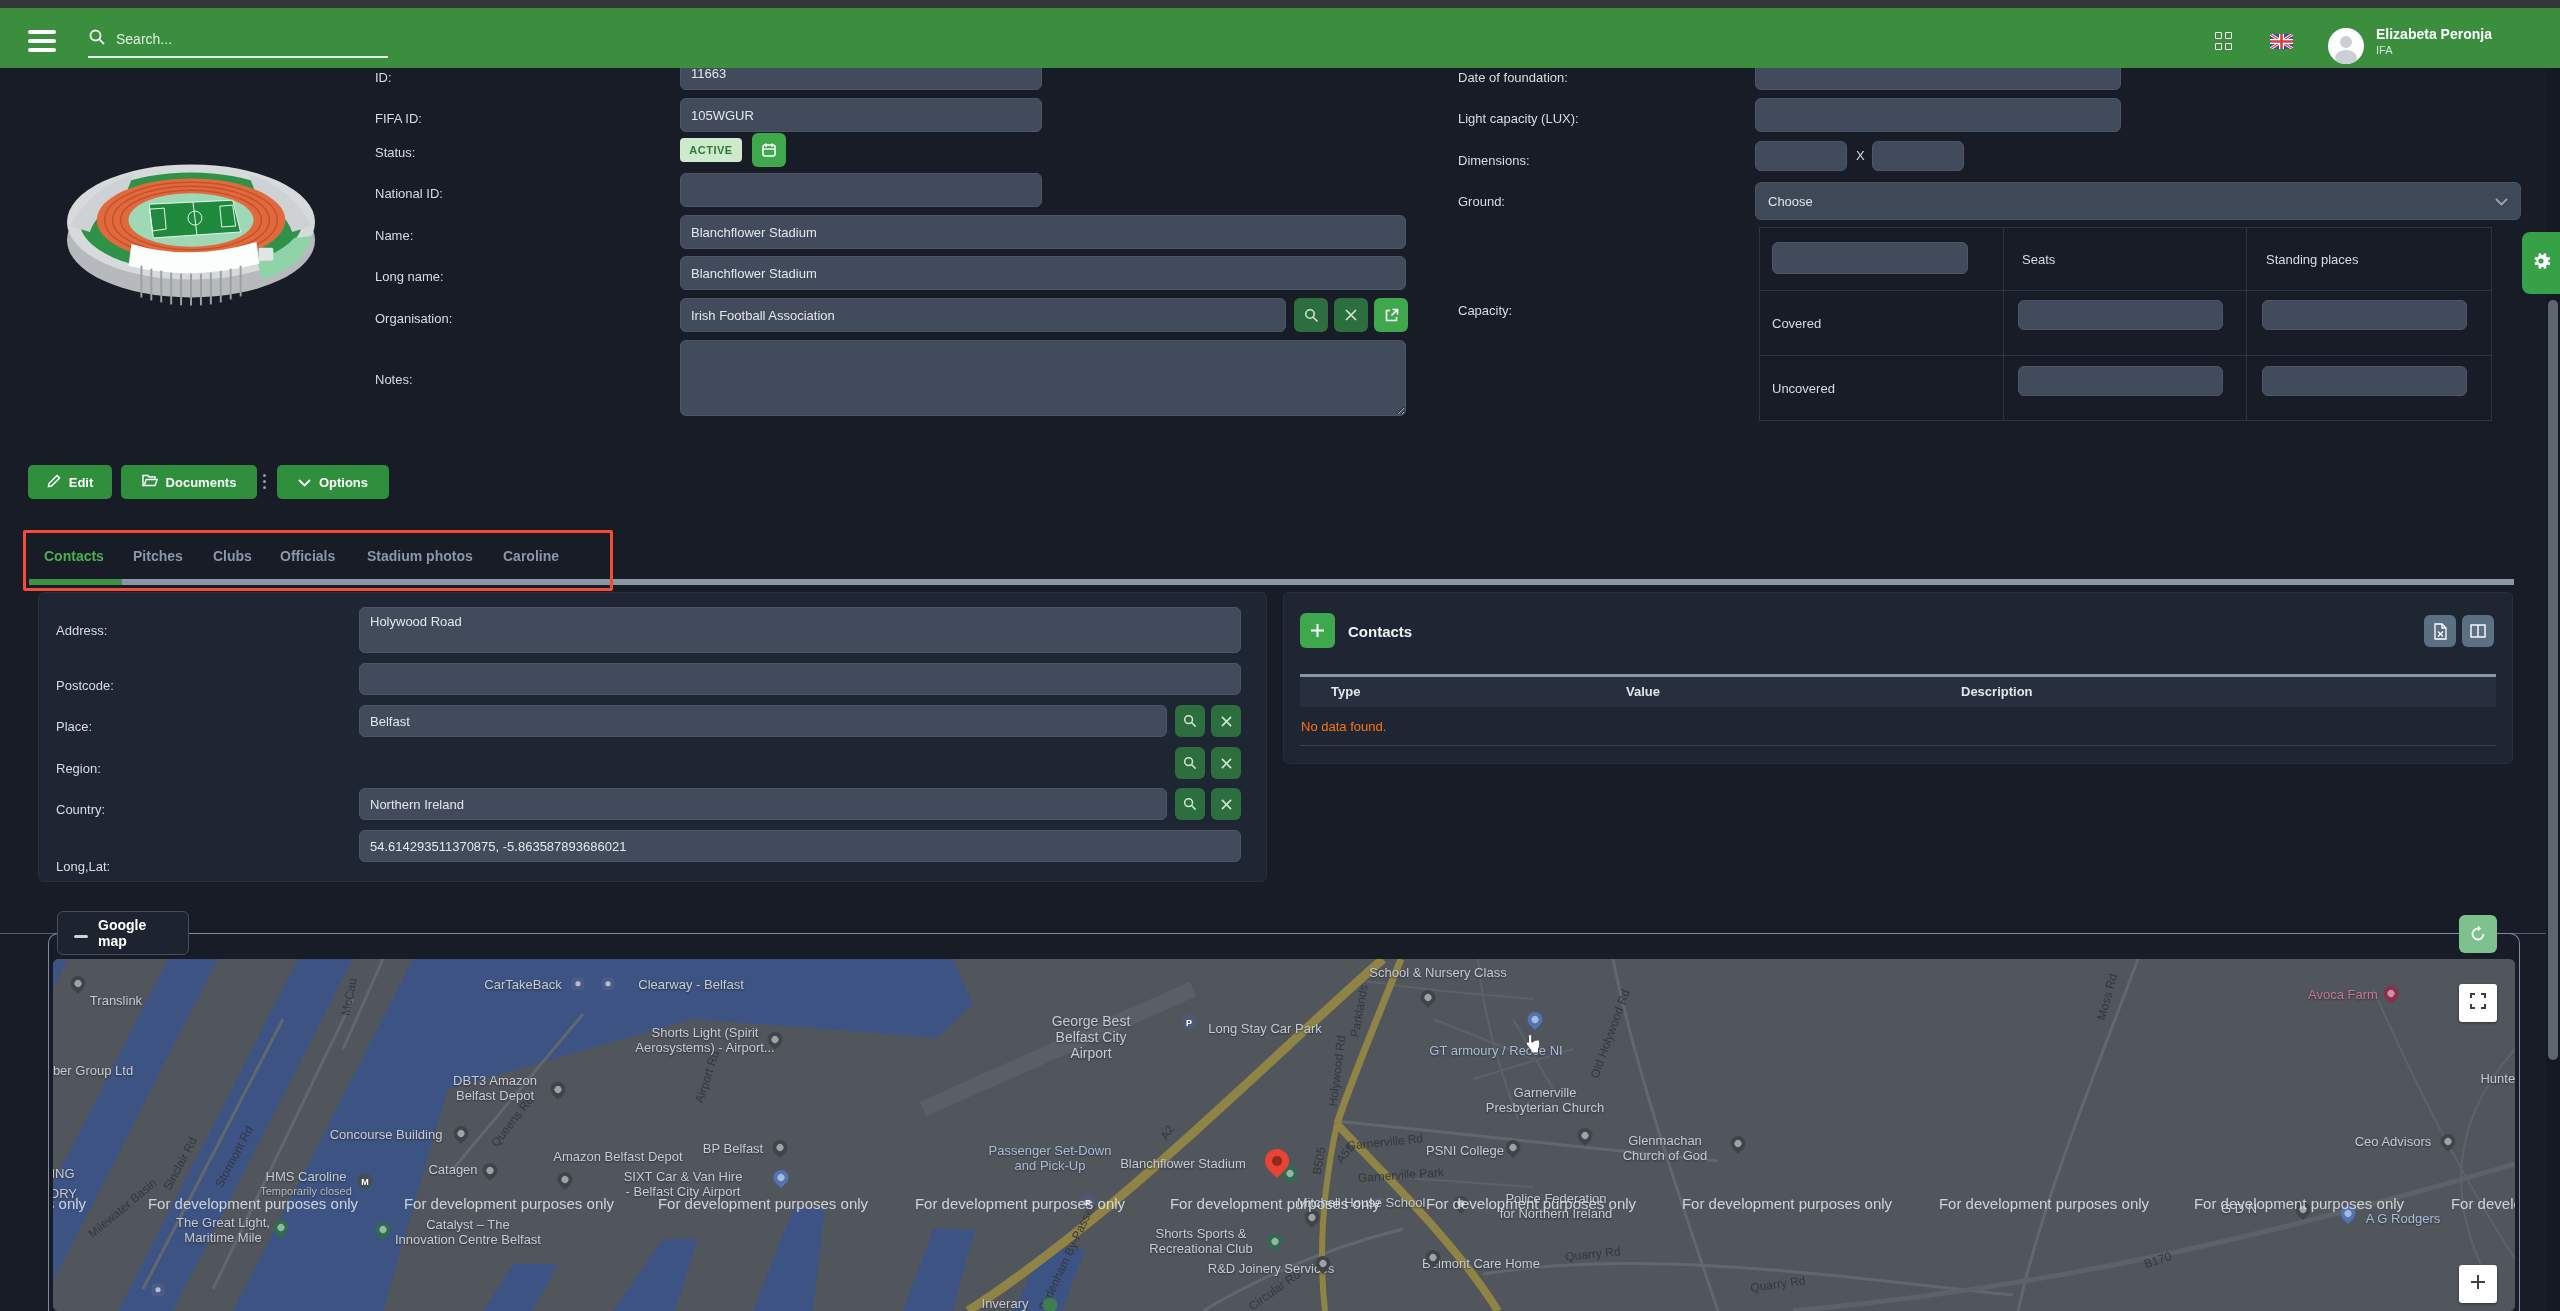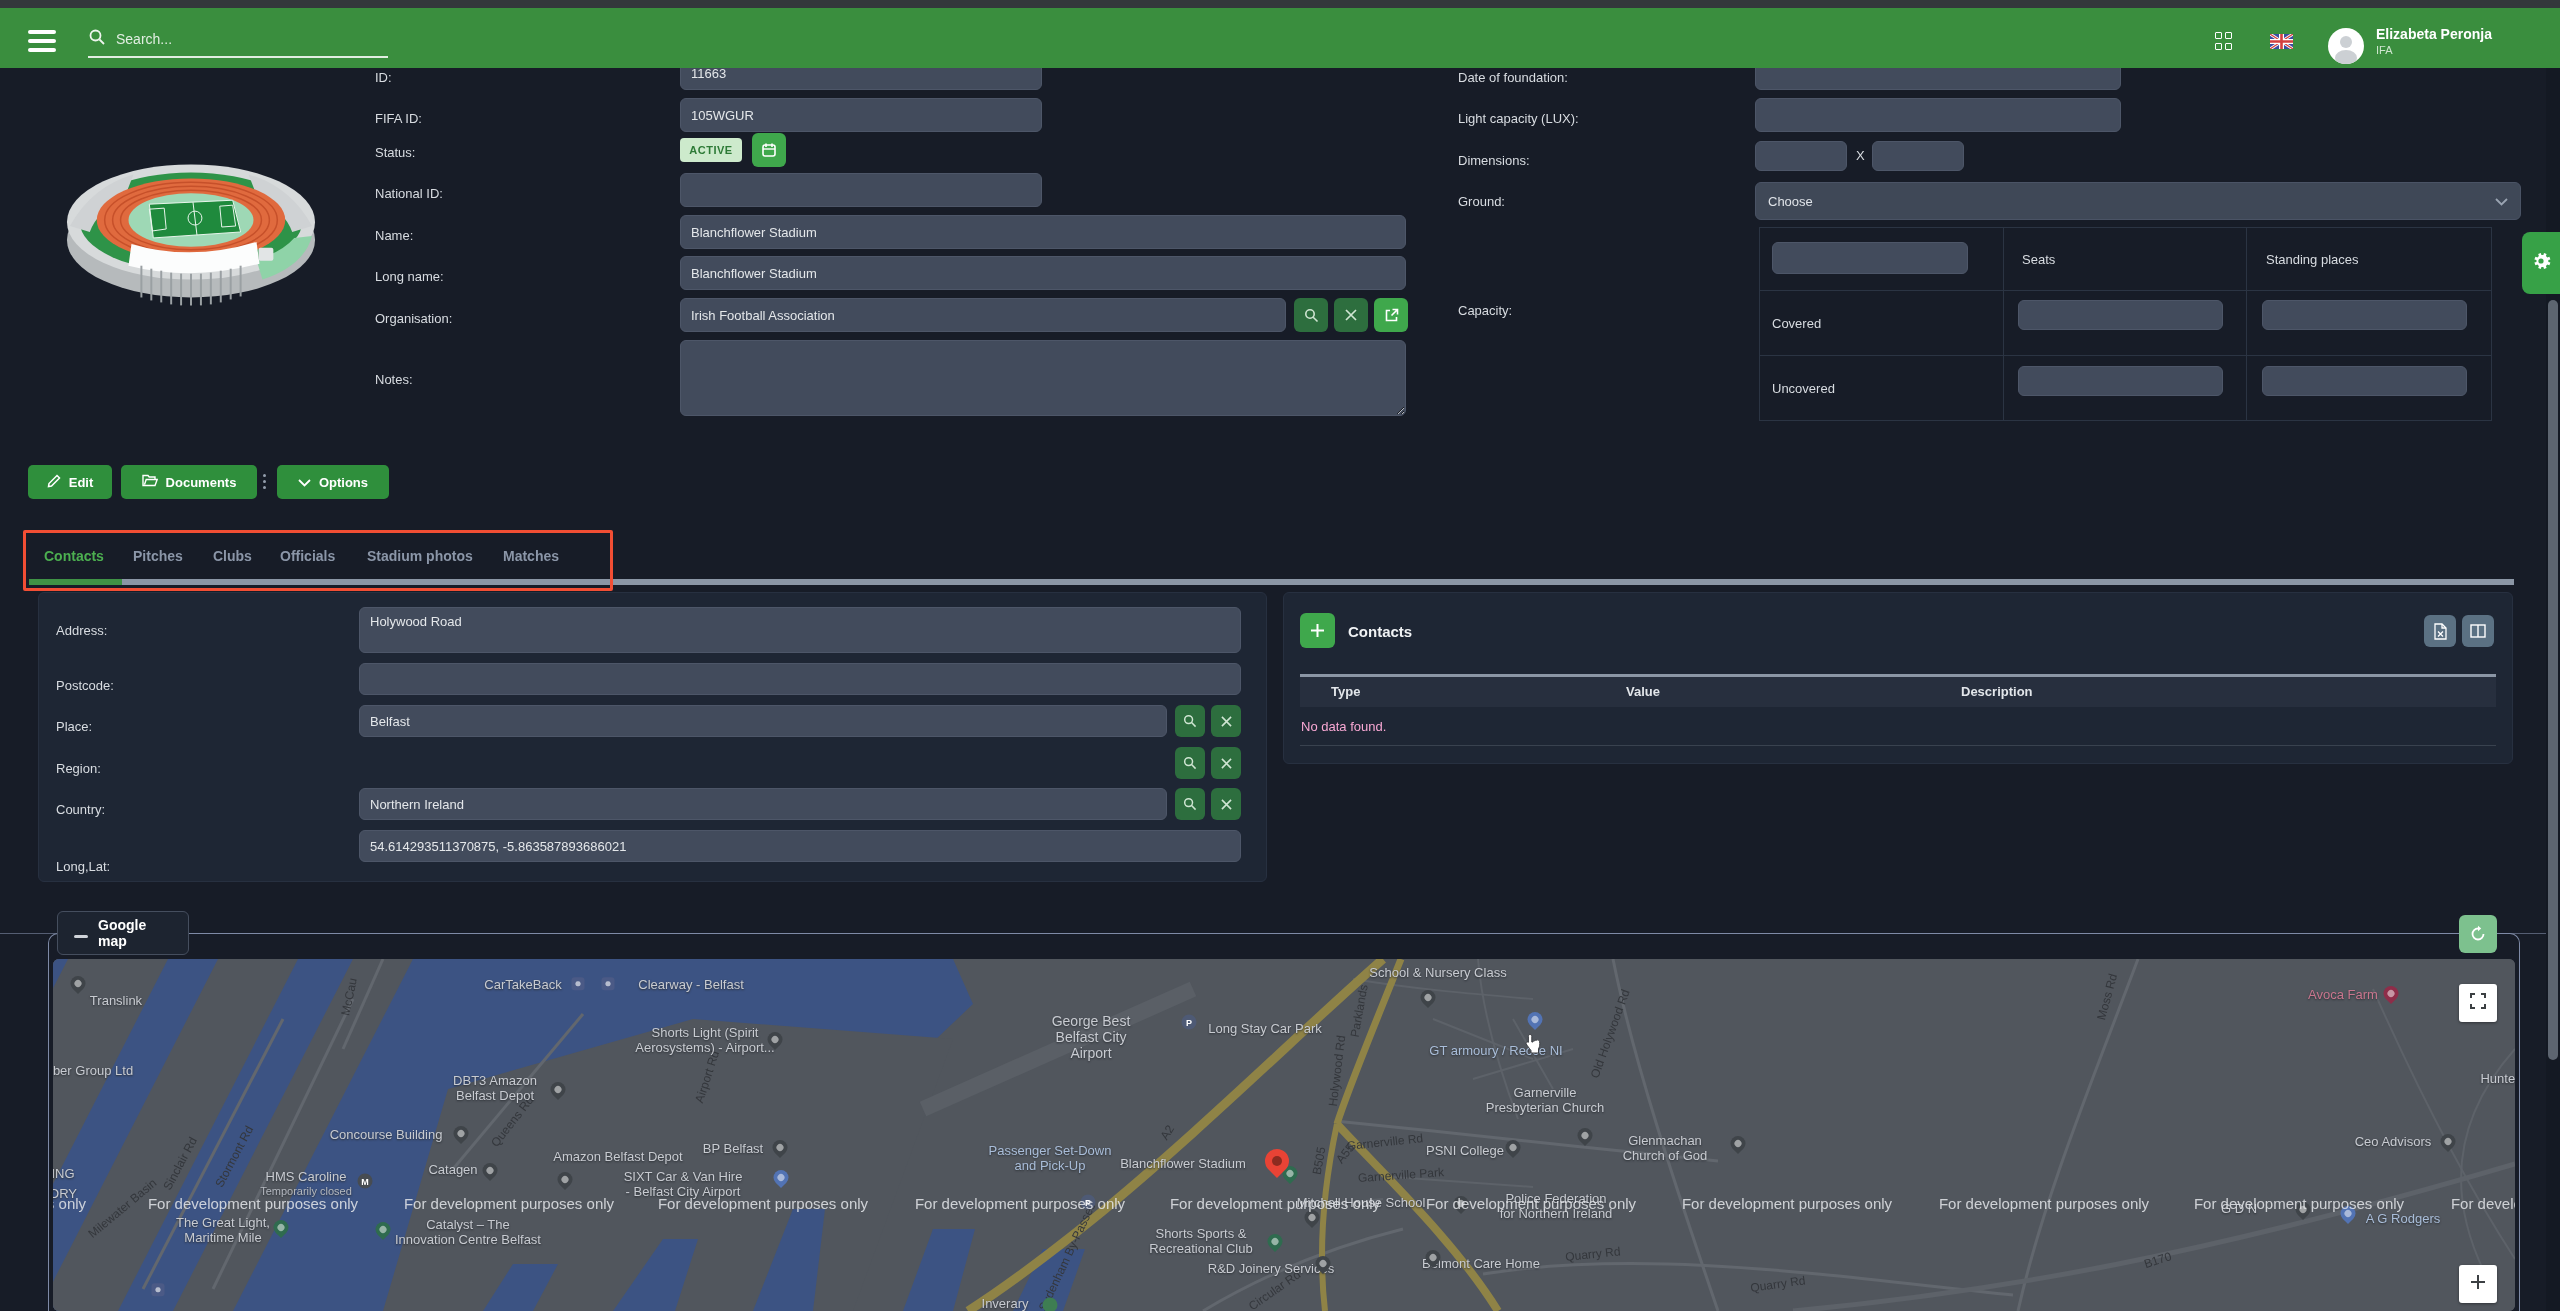--- a/index.html
+++ b/index.html
@@ -279,21 +279,21 @@
           <path d="M1,1 L6.5,6.5 L12,1" fill="none" stroke="#fff" stroke-width="1.8"></path>
         </svg></span>
     <span>Options</span>
   </button>
 
   <span class="abs tab active" style="left:44px;top:548px;">Contacts</span>
   <span class="abs tab" style="left:133px;top:548px;">Pitches</span>
   <span class="abs tab" style="left:213px;top:548px;">Clubs</span>
   <span class="abs tab" style="left:280px;top:548px;">Officials</span>
   <span class="abs tab" style="left:367px;top:548px;">Stadium photos</span>
-  <span class="abs tab" style="left:503px;top:548px;">Matches</span>
+  <span class="abs tab" style="left:503px;top:548px;">Caroline</span>
   <div class="abs" id="tab-underline-green" style="left:29px;top:579px;width:93px;height:6px;"></div>
   <div class="abs" id="tab-underline-gray" style="left:122px;top:579px;width:2392px;height:6px;"></div>
   <div class="abs" id="annotation-box" style="left:23px;top:530px;width:584px;height:55px;"></div>
 
   <div class="abs panel" style="left:38px;top:592px;width:1227px;height:288px;">
     <span class="abs lbl" style="left:17px;top:30px;">Address:</span>
     <textarea class="abs inp" style="left: 320px; top: 14px; width: 882px; height: 46px; resize: none;">Holywood Road</textarea>
     <span class="abs lbl" style="left:17px;top:85px;">Postcode:</span>
     <input class="abs inp" style="left: 320px; top: 70px; width: 882px; height: 32px;" value="">
     <span class="abs lbl" style="left:17px;top:126px;">Place:</span>
@@ -357,21 +357,21 @@
           <rect x="1" y="1" width="14" height="12" fill="none" stroke="#fff" stroke-width="1.4"></rect>
           <line x1="8" y1="1" x2="8" y2="13" stroke="#fff" stroke-width="1.4"></line>
         </svg>
     </button>
     <div class="abs" style="left:16px;top:81px;width:1196px;height:3px;background:#8b96a5;"></div>
     <div class="abs thead" style="left:16px;top:84px;width:1196px;height:30px;">
       <span class="abs" style="left:31px;top:7px;">Type</span>
       <span class="abs" style="left:326px;top:7px;">Value</span>
       <span class="abs" style="left:661px;top:7px;">Description</span>
     </div>
-    <span class="abs" style="left:17px;top:126px;font-size:13px;color:#f9a8d4;">No data found.</span>
+    <span class="abs" style="left:17px;top:126px;font-size:13px;color:#f97316;">No data found.</span>
     <div class="abs" style="left:16px;top:152px;width:1196px;height:1px;background:#39424f;"></div>
   </div>
 
   <div class="abs" style="left:0;top:933px;width:2560px;height:1px;background:#7e8aa6;opacity:.6;"></div>
   <div class="abs" id="map-fieldset" style="left:48px;top:933px;width:2470px;height:378px;"></div>
   <div class="abs" id="gmap-btn" style="left:57px;top:911px;width:132px;height:44px;box-sizing:border-box;">
     <span><svg width="14" height="3" viewBox="0 0 14 3">
           <rect width="14" height="3" rx="1.5" fill="#cfd3d9"></rect>
         </svg></span>
     <span>Google map</span>

